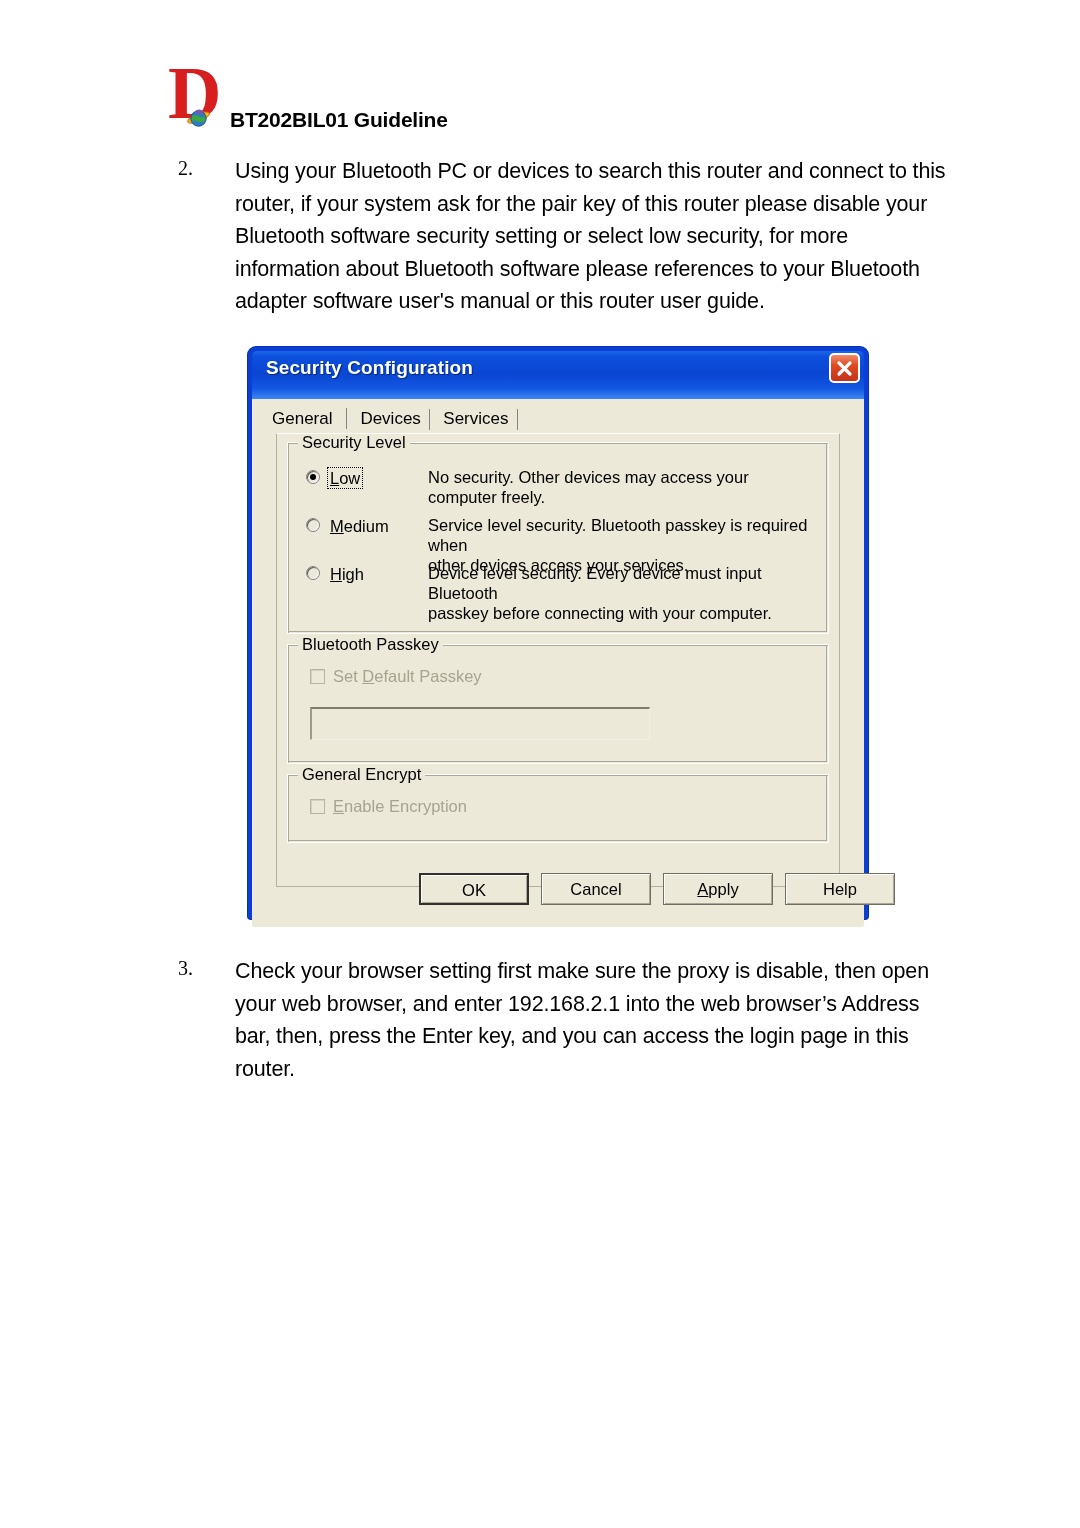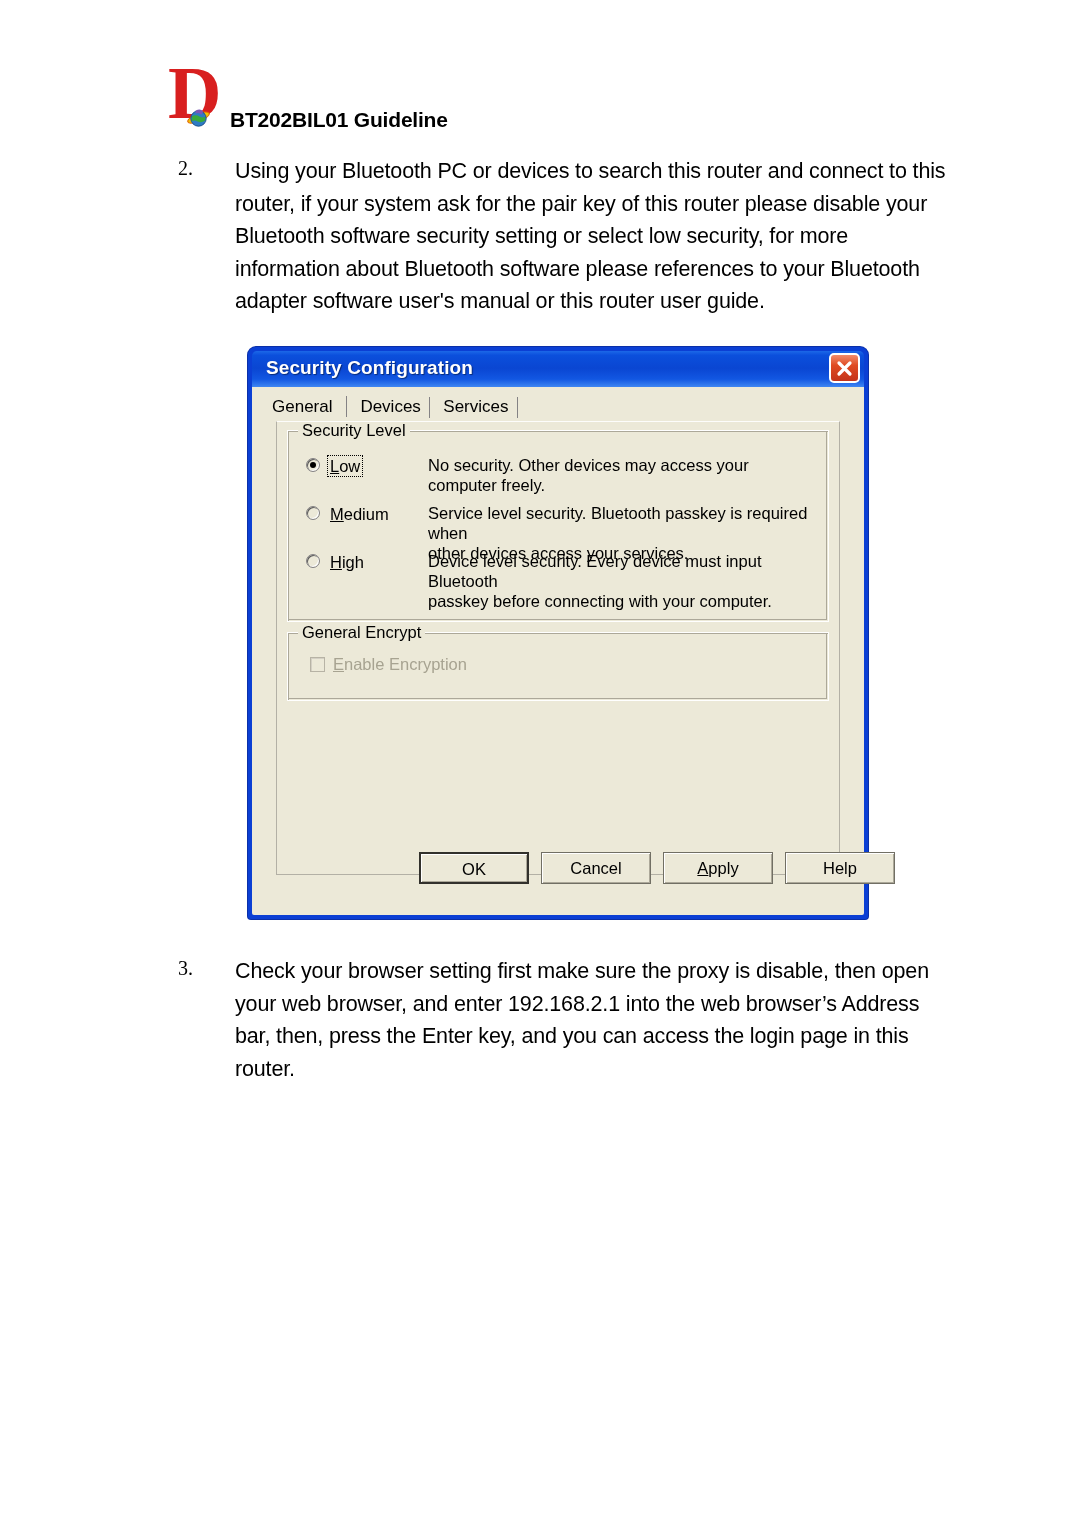--- a/index.html
+++ b/index.html
@@ -90,21 +90,21 @@
     width: 620px;
     height: 572px;
     background: #0b3fd4;
     border-radius: 8px 8px 3px 3px;
     box-sizing: border-box;
     padding: 4px;
     box-shadow: 0 0 0 1px #0a2fa8;
   }
   .titlebar {
     position: relative;
-    height: 36px;
+    height: 48px;
     background: linear-gradient(to bottom,
        #1c68e8 0%, #0b4fdc 12%, #0a46d2 48%, #1257e2 78%, #3f86f2 100%);
     border-radius: 5px 5px 0 0;
   }
   .titlebar-text {
     position: absolute;
     left: 14px;
     top: 6px;
     font-size: 19px;
     font-weight: bold;
@@ -303,21 +303,21 @@
     border-right: 1px solid #efeee8;
     border-bottom: 1px solid #efeee8;
     box-sizing: border-box;
   }
 
   
   .buttonbar {
     position: absolute;
     left: 9px;
     right: 9px;
-    bottom: 29px;
+    bottom: 20px;
     height: 34px;
   }
   .btn {
     position: absolute;
     top: 0;
     width: 110px;
     height: 32px;
     line-height: 30px;
     text-align: center;
     font-size: 16.5px;
@@ -408,20 +408,31 @@
             <span class="radio-label"><u>H</u>igh</span>
             <span class="radio-desc">
               <span>Device level security. Every device must input Bluetooth</span>
               <span class="l2">passkey before connecting with your computer.</span>
             </span>
           </div>
 
         </div>
       </div>
 
+      <div class="groupbox" id="gb-passkey">
+        <div class="gb-frame"></div>
+        <div class="gb-title">Bluetooth Passkey</div>
+        <div class="gb-inner">
+          <div class="check-row" style="top:22px">
+            <span class="checkbox"></span>
+            <span class="check-label">Set <u>D</u>efault Passkey</span>
+          </div>
+          <div class="textfield"></div>
+        </div>
+      </div>
 
       <div class="groupbox" id="gb-encrypt">
         <div class="gb-frame"></div>
         <div class="gb-title">General Encrypt</div>
         <div class="gb-inner">
           <div class="check-row" style="top:22px">
             <span class="checkbox"></span>
             <span class="check-label"><u>E</u>nable Encryption</span>
           </div>
         </div>

